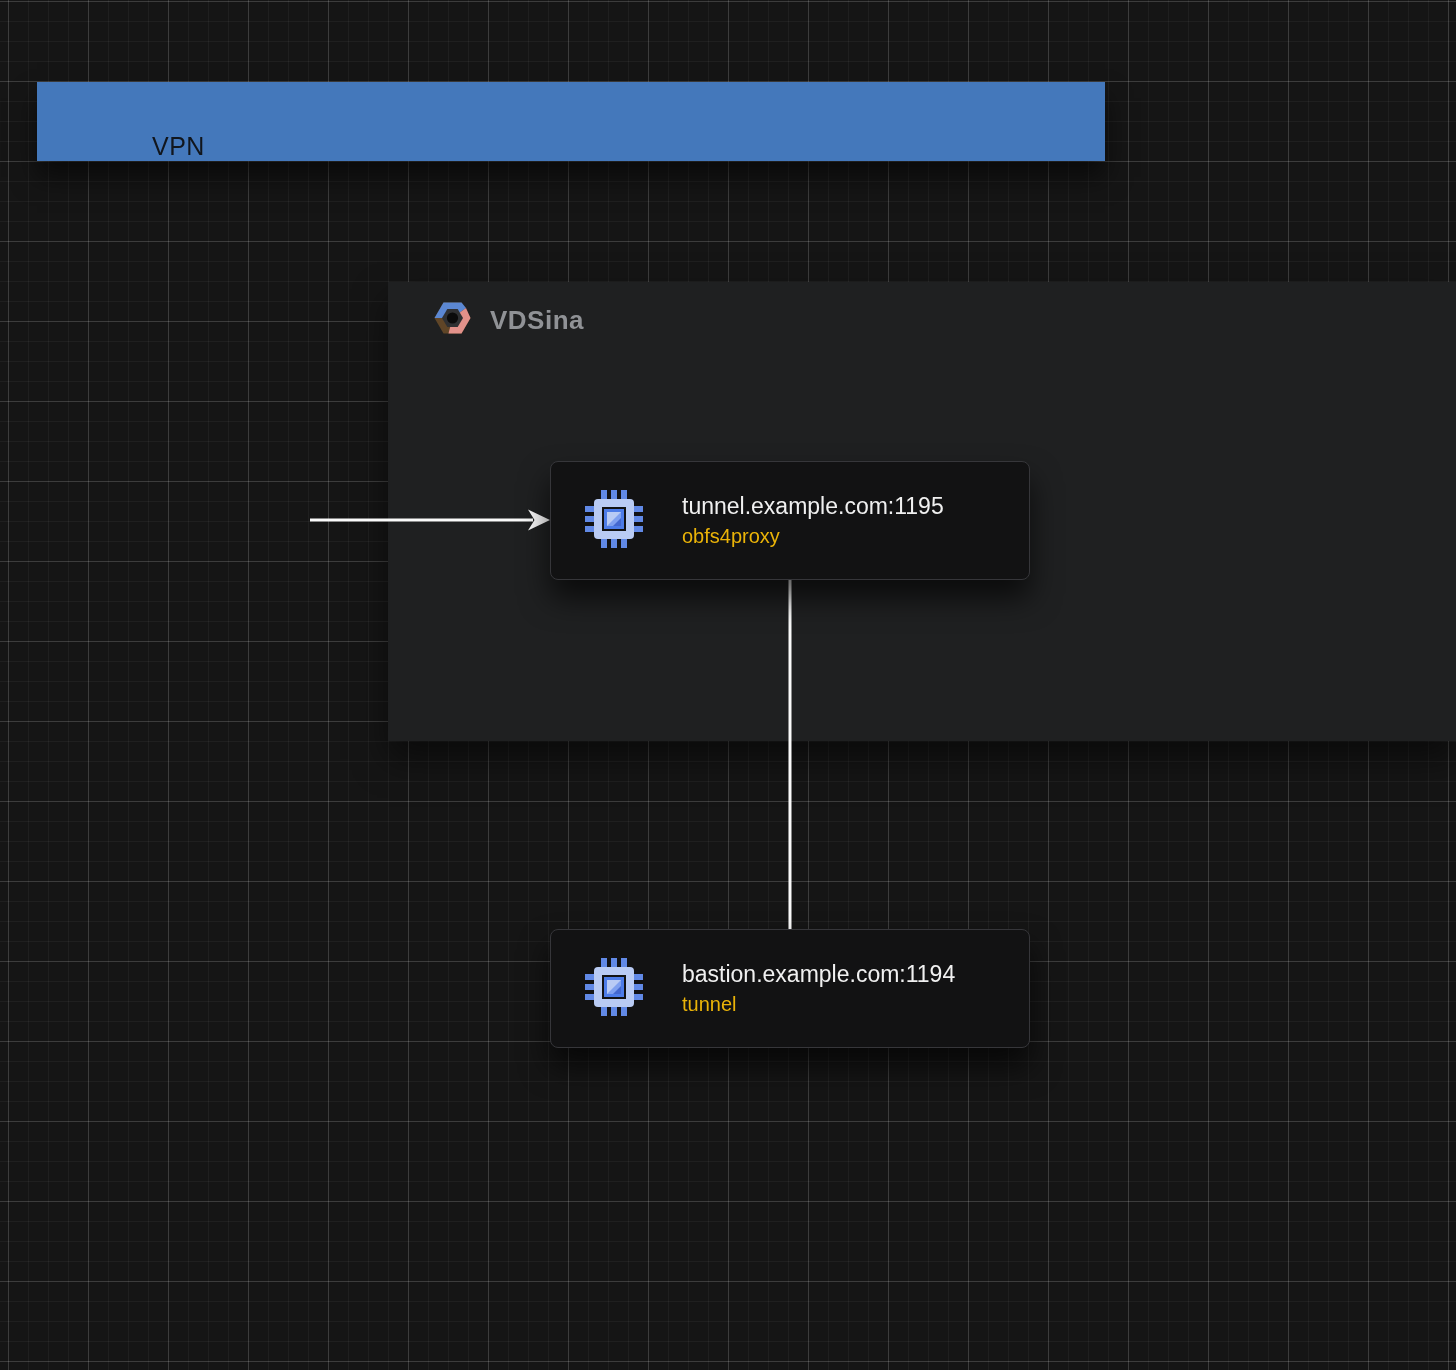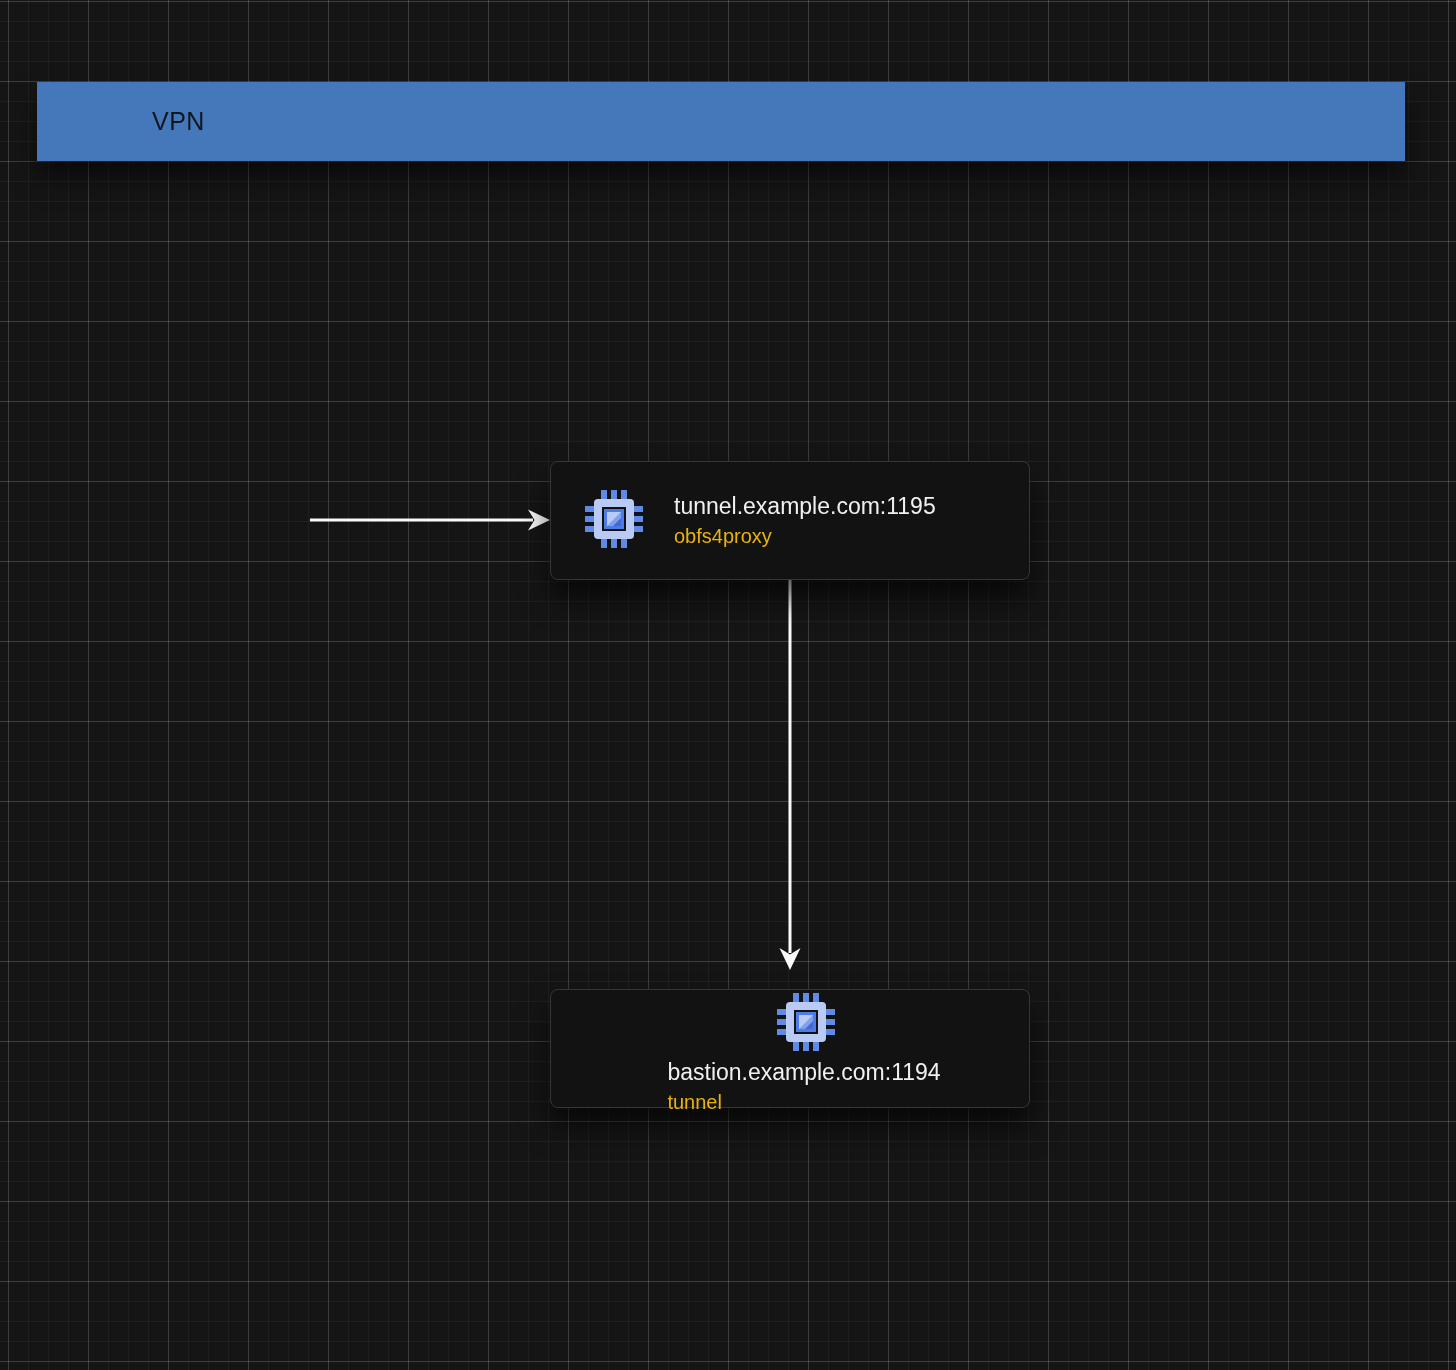--- a/index.html
+++ b/index.html
@@ -14,24 +14,24 @@
       linear-gradient(90deg, rgba(255,255,255,0.13) 1px, transparent 1px),
       linear-gradient(rgba(255,255,255,0.045) 1px, transparent 1px),
       linear-gradient(90deg, rgba(255,255,255,0.045) 1px, transparent 1px);
     background-size:80px 80px,80px 80px,20px 20px,20px 20px;
     background-position:8px 1px,8px 1px,8px 1px,8px 1px;
   }
   .abs{position:absolute;}
 
   
   .vpn-banner{
-    left:37px;top:82px;width:1368px;height:79px;
+    left:37px;top:82px;width:1068px;height:79px;
     background:#4478bb;
     box-shadow:0 16px 24px rgba(0,0,0,0.55);
-    display:flex;align-items:center;
+    display:flex;align-items:flex-end;
   }
   .vpn-banner .label{
     margin-left:115px;font-size:25px;color:#11161d;letter-spacing:0.5px;
   }
 
   
   .group{
     left:388px;width:1068px;height:459px;
     background:#1f2021;
     box-shadow:0 18px 32px rgba(0,0,0,0.5);
@@ -72,37 +72,51 @@
   .node{
     left:550px;width:480px;height:119px;
     background:#121213;
     border:1px solid #36363a;
     border-radius:8px;
     box-shadow:0 18px 30px rgba(0,0,0,0.65);
     display:flex;align-items:center;
     box-sizing:border-box;
   }
   .node.tunnel{top:461px;}
-  .node.bastion{top:989px;flex-direction:column;}
+  .node.bastion{top:929px;}
   .node .chip{margin-left:31px;flex:0 0 auto;}
-  .node .ntext{margin-left:28px;display:flex;flex-direction:column;gap:3px;justify-content:center;}
+  .node .ntext{margin-left:36px;display:flex;flex-direction:column;gap:3px;justify-content:center;}
   .node .ntitle{font-size:23px;color:#f0f0f0;line-height:28px;}
   .node .nsub{font-size:20px;color:#eab308;line-height:26px;}
 
   #arrows{position:absolute;left:0;top:0;pointer-events:none;}
 </style>
 </head>
 <body>
 
 <div id="canvas">
 
   <div class="abs vpn-banner">
     <div class="label">VPN</div>
   </div>
 
+  <div class="abs group vdsina">
+    <div class="group-header">
+      <span>
+        <svg width="41" height="40" viewBox="0 0 40 40">
+          <polygon points="2,20 11,4.5 29,4.5 38,20 29,35.5 11,35.5" fill="#5f4527"></polygon>
+          <polygon points="2,20 11,4.5 29,4.5 33.5,10 20,20" fill="#5b87d2"></polygon>
+          <polygon points="33.5,10 38,20 29,35.5 16,35.5 20,20" fill="#e2918a"></polygon>
+          <polygon points="9.5,20 14.8,11 25.2,11 30.5,20 25.2,29 14.8,29" fill="#2f3032"></polygon>
+          <circle cx="20" cy="20" r="5.6" fill="#0b0b0b"></circle>
+        </svg>
+      </span>
+      <span class="gname">VDSina</span>
+    </div>
+  </div>
 
 
 
   <svg id="arrows" width="1456" height="1370">
     <g>
       <line x1="310" y1="520" x2="533" y2="520" stroke="#fafafa" stroke-width="3"></line>
       <polygon points="550,520 528,509.5 534.5,520 528,530.5" fill="#fafafa"></polygon>
     </g>
     <g>
       <line x1="790" y1="580" x2="790" y2="953" stroke="#fafafa" stroke-width="3"></line>

